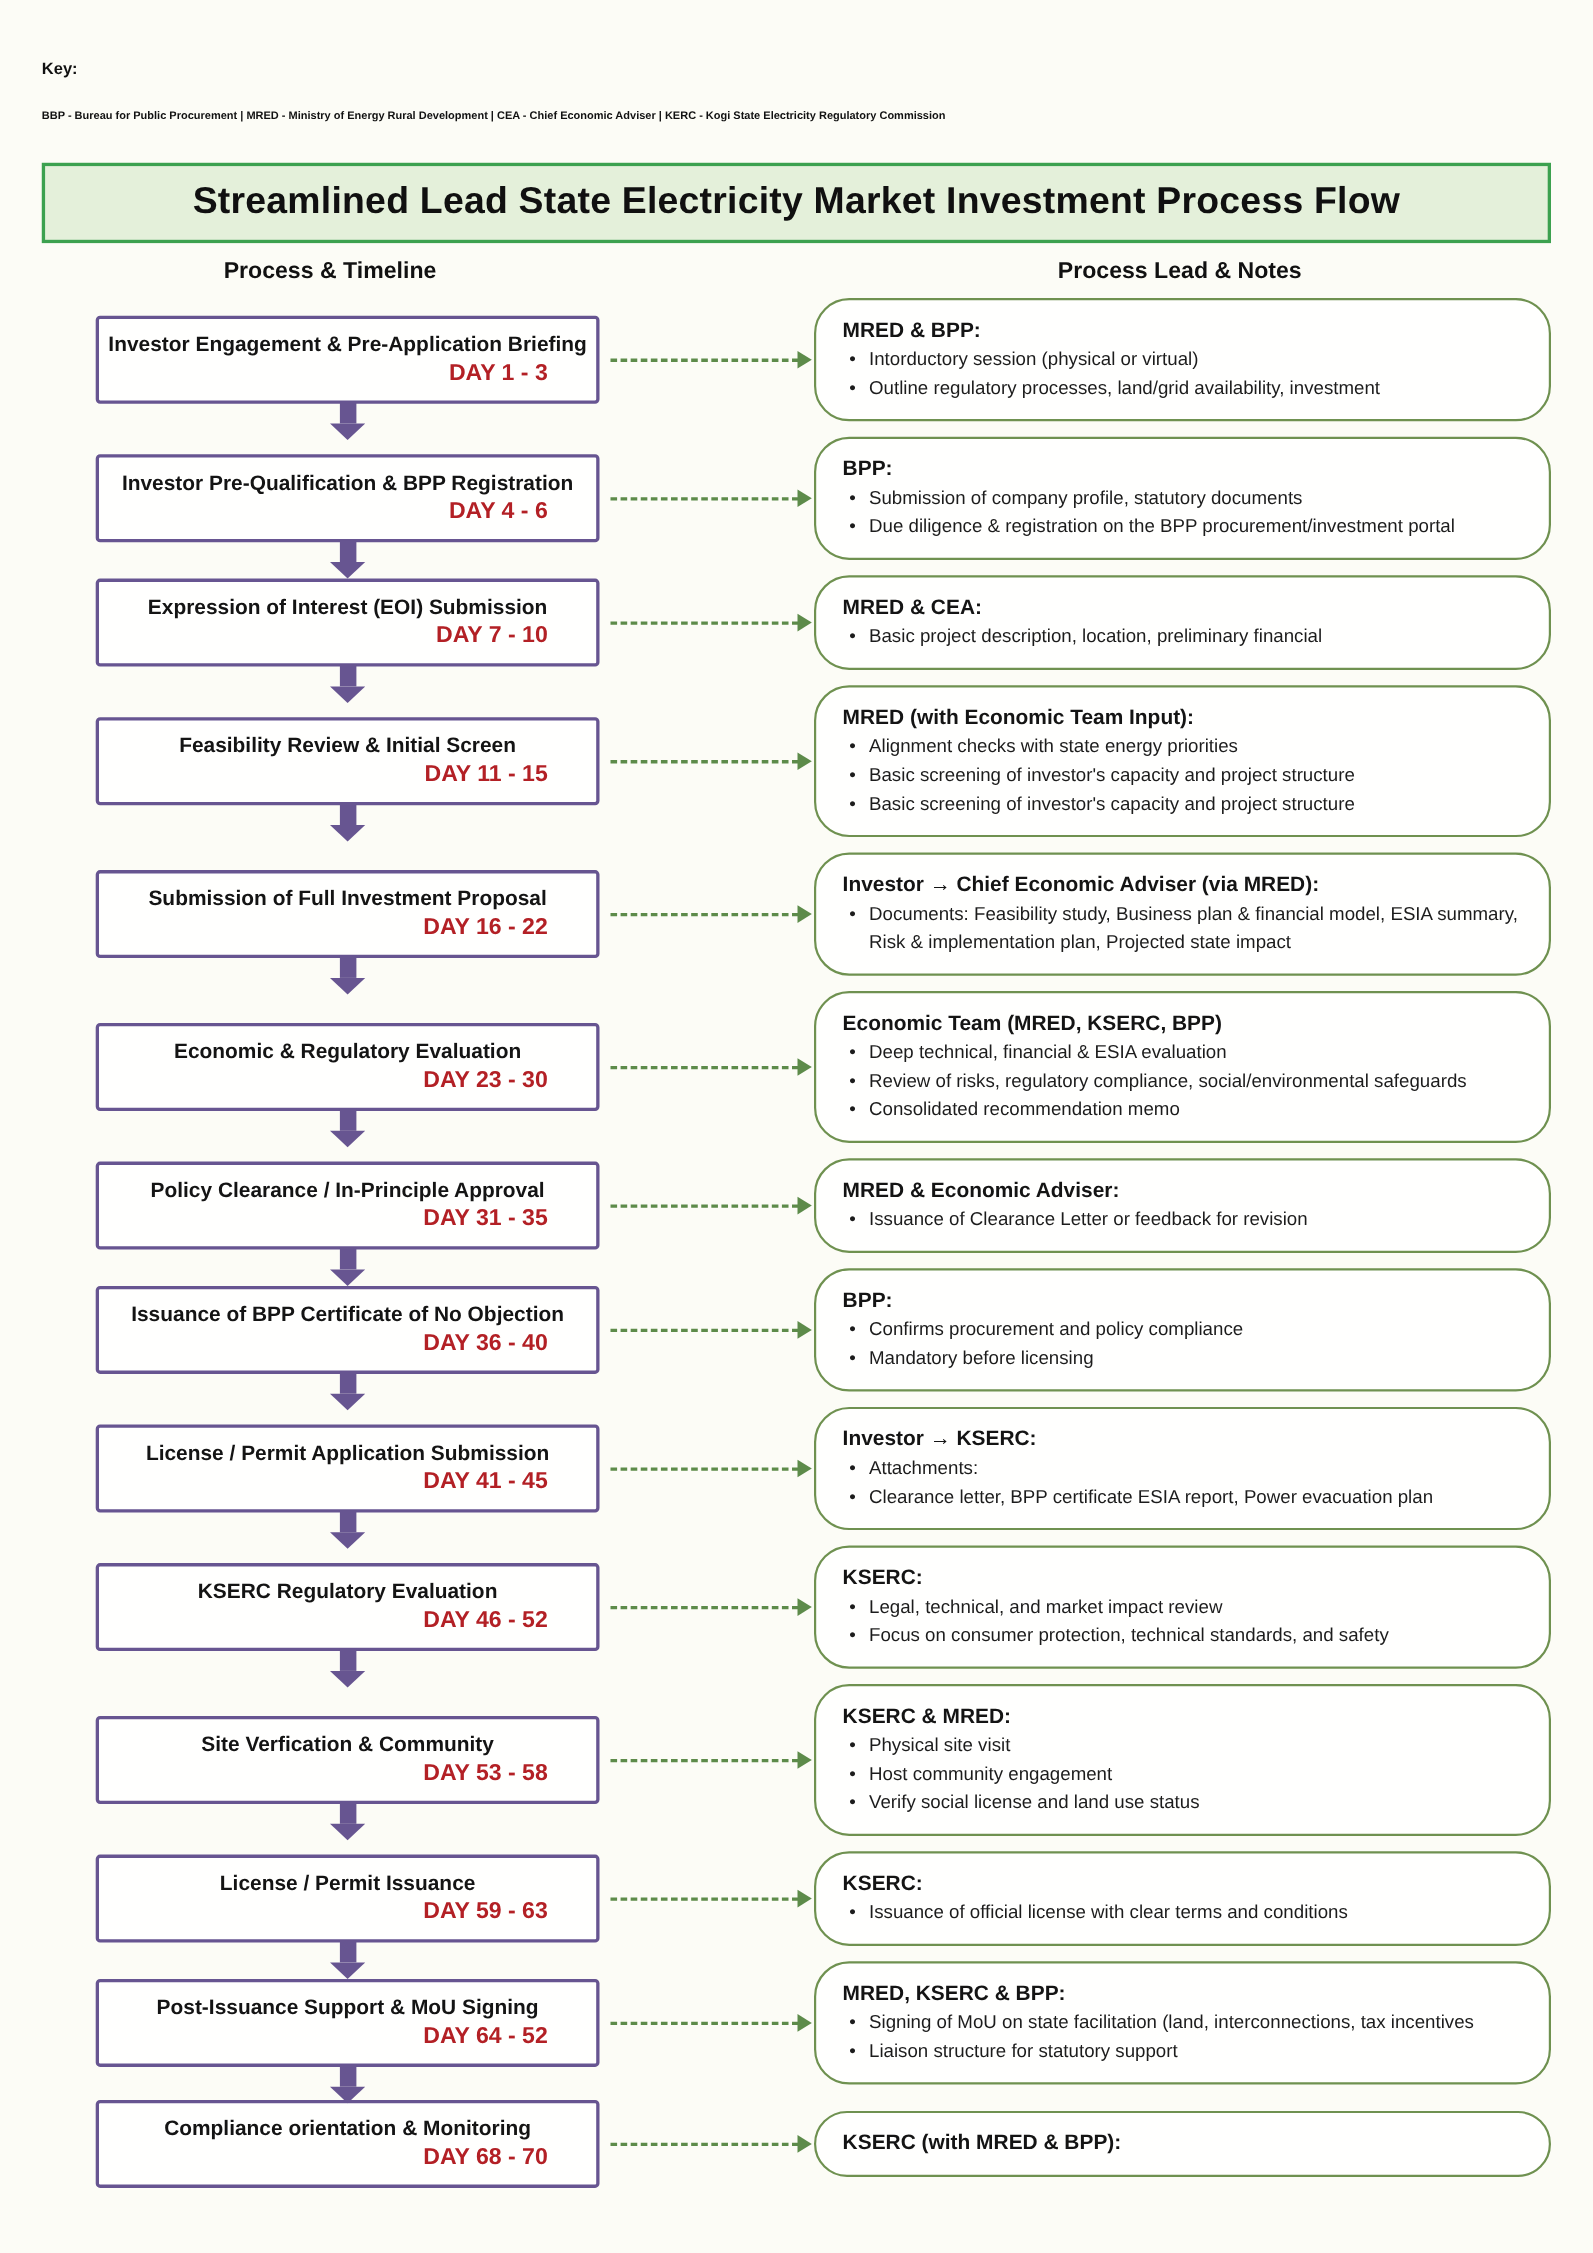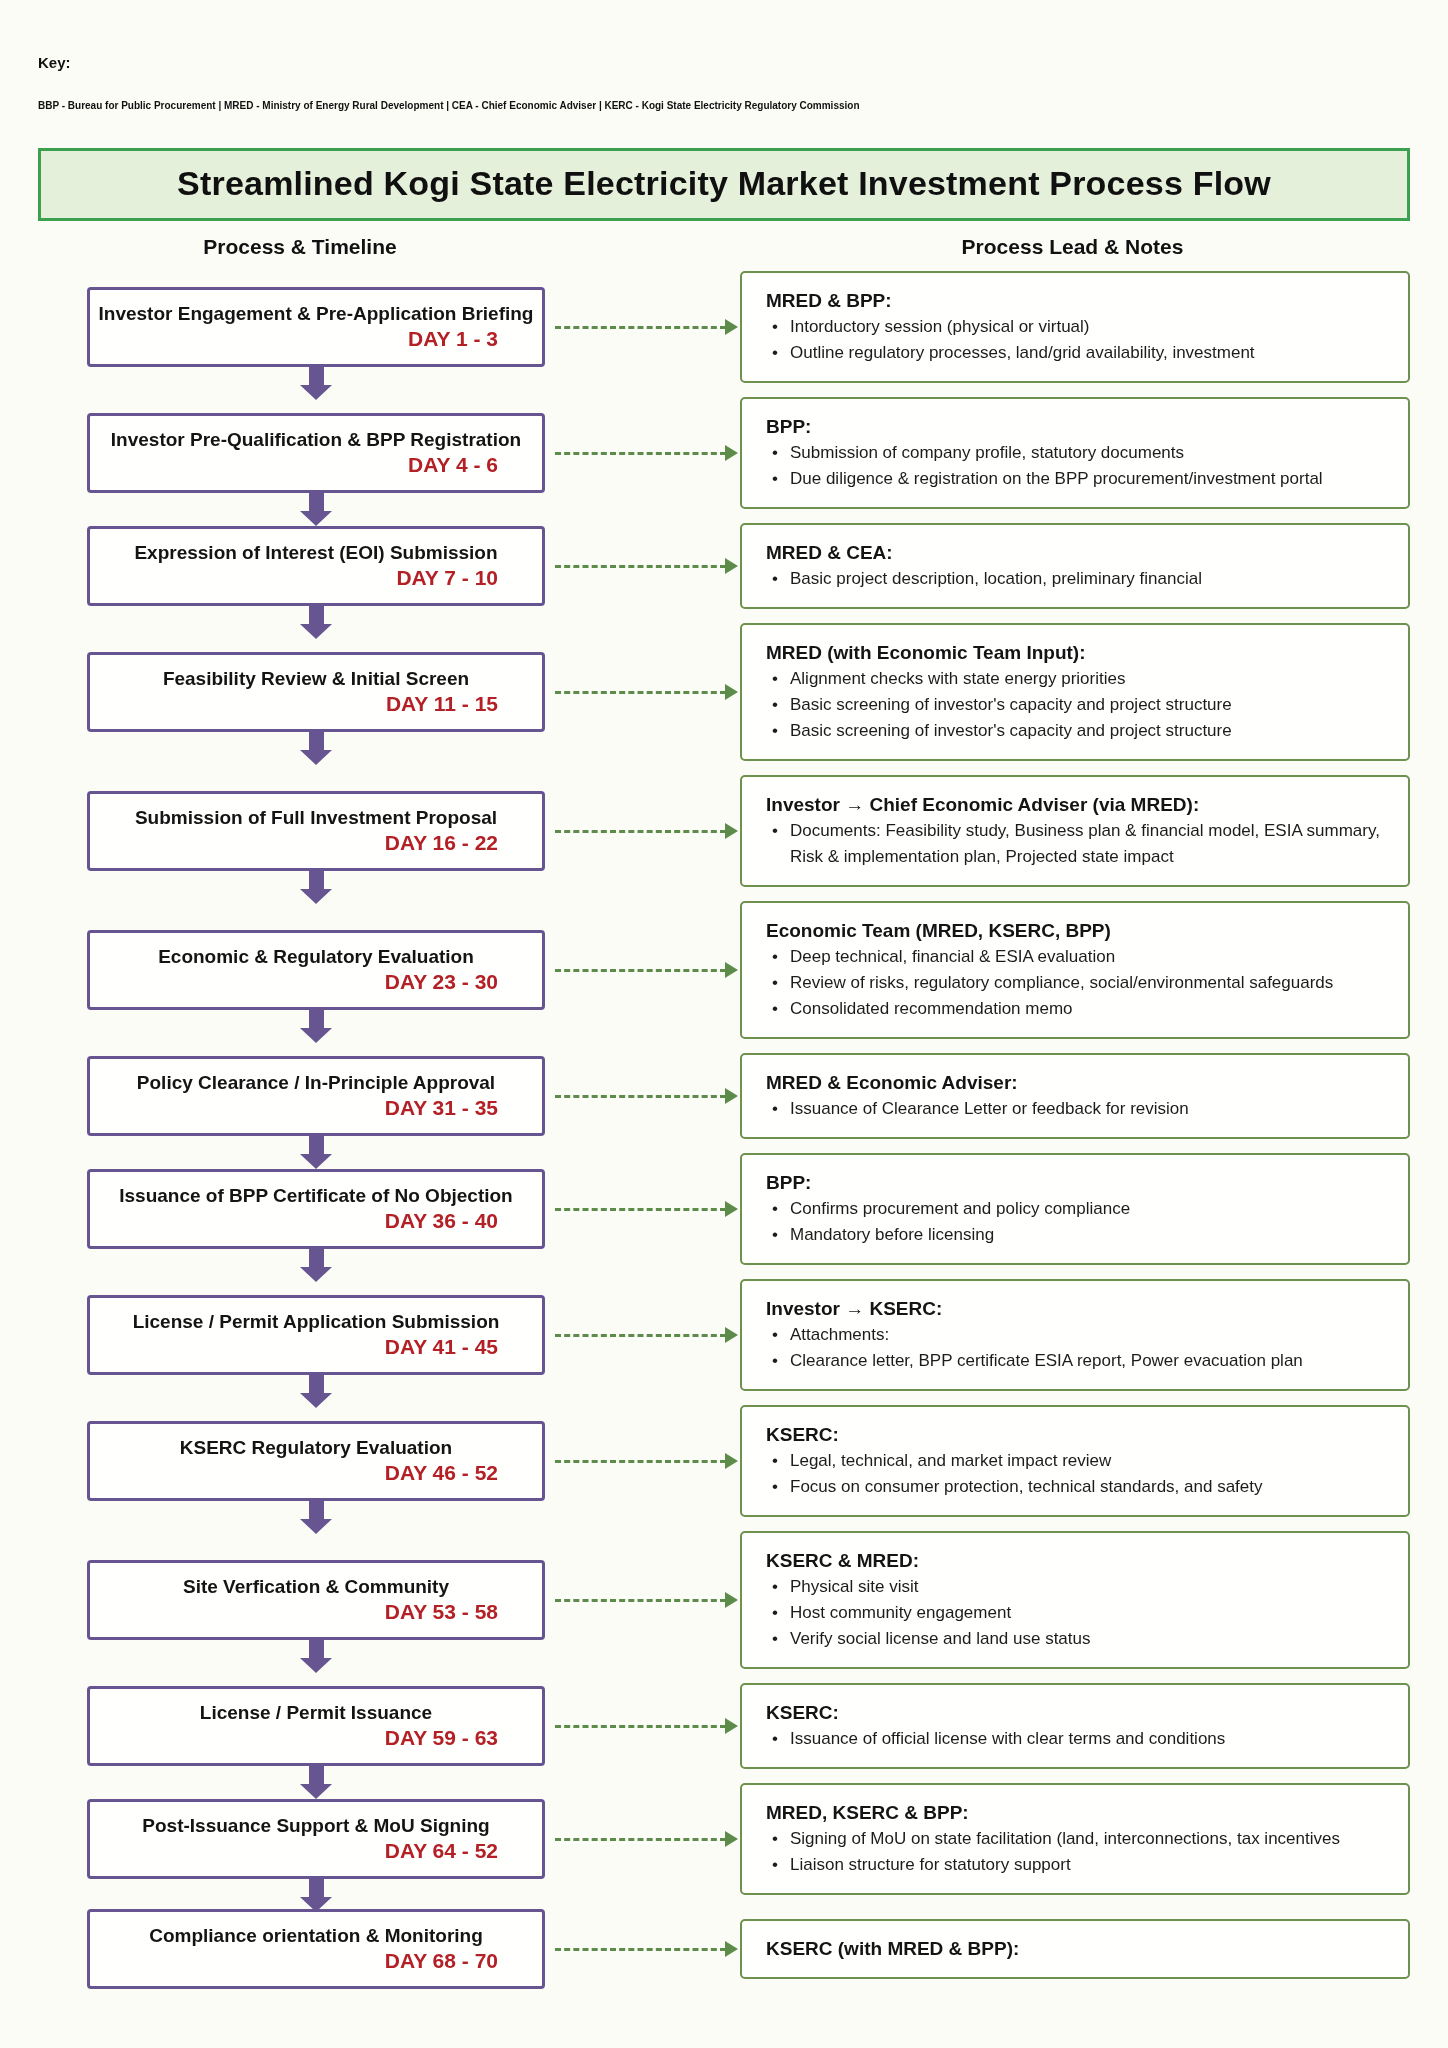--- a/index.html
+++ b/index.html
@@ -67,41 +67,41 @@
   .connector { flex: 0 0 195px; display: flex; align-items: center; padding: 0 2px 0 10px; }
   .dash-line { flex: 1; border-top: 3px dashed var(--arrow-green, #5d8b4a); }
   .arrow-head { width: 0; height: 0;
     border-top: 8px solid transparent; border-bottom: 8px solid transparent;
     border-left: 13px solid var(--arrow-green, #5d8b4a); margin-left: -1px; }
 
   .note-box {
     flex: 1 1 auto; margin-right: 38px;
     background: #fffffe;
     border: 2px solid var(--note-green, #6f9150);
-    border-radius: 5px;
+    border-radius: 32px;
     padding: 15px 24px 15px 24px;
     display: flex; flex-direction: column; justify-content: center;
   }
   .n-lead { font-size: 19px; font-weight: bold; line-height: 26px; color: #141414; }
   .n-bullets { list-style: none; }
   .n-bullets li { font-size: 17px; line-height: 26px; padding-left: 24px; position: relative; color: #1c1c1c; }
   .n-bullets li::before { content: "\2022"; position: absolute; left: 6px; font-size: 17px; }
 </style>
 </head>
 <body>
 
 <div class="page">
 
   <div class="key">
     <div class="key-label">Key:</div>
     <div class="key-text">BBP - Bureau for Public Procurement | MRED - Ministry of Energy Rural Development | CEA - Chief Economic Adviser | KERC - Kogi State Electricity Regulatory Commission</div>
   </div>
 
   <div class="title-box">
-    <h1>Streamlined Kogi State Electricity Market Investment Process Flow</h1>
+    <h1>Streamlined Lead State Electricity Market Investment Process Flow</h1>
   </div>
 
   <div class="col-headers">
     <div class="h-left">Process &amp; Timeline</div>
     <div class="h-right">Process Lead &amp; Notes</div>
   </div>
 
   <div id="rows">
   <div class="row">
     <div class="left-col">

